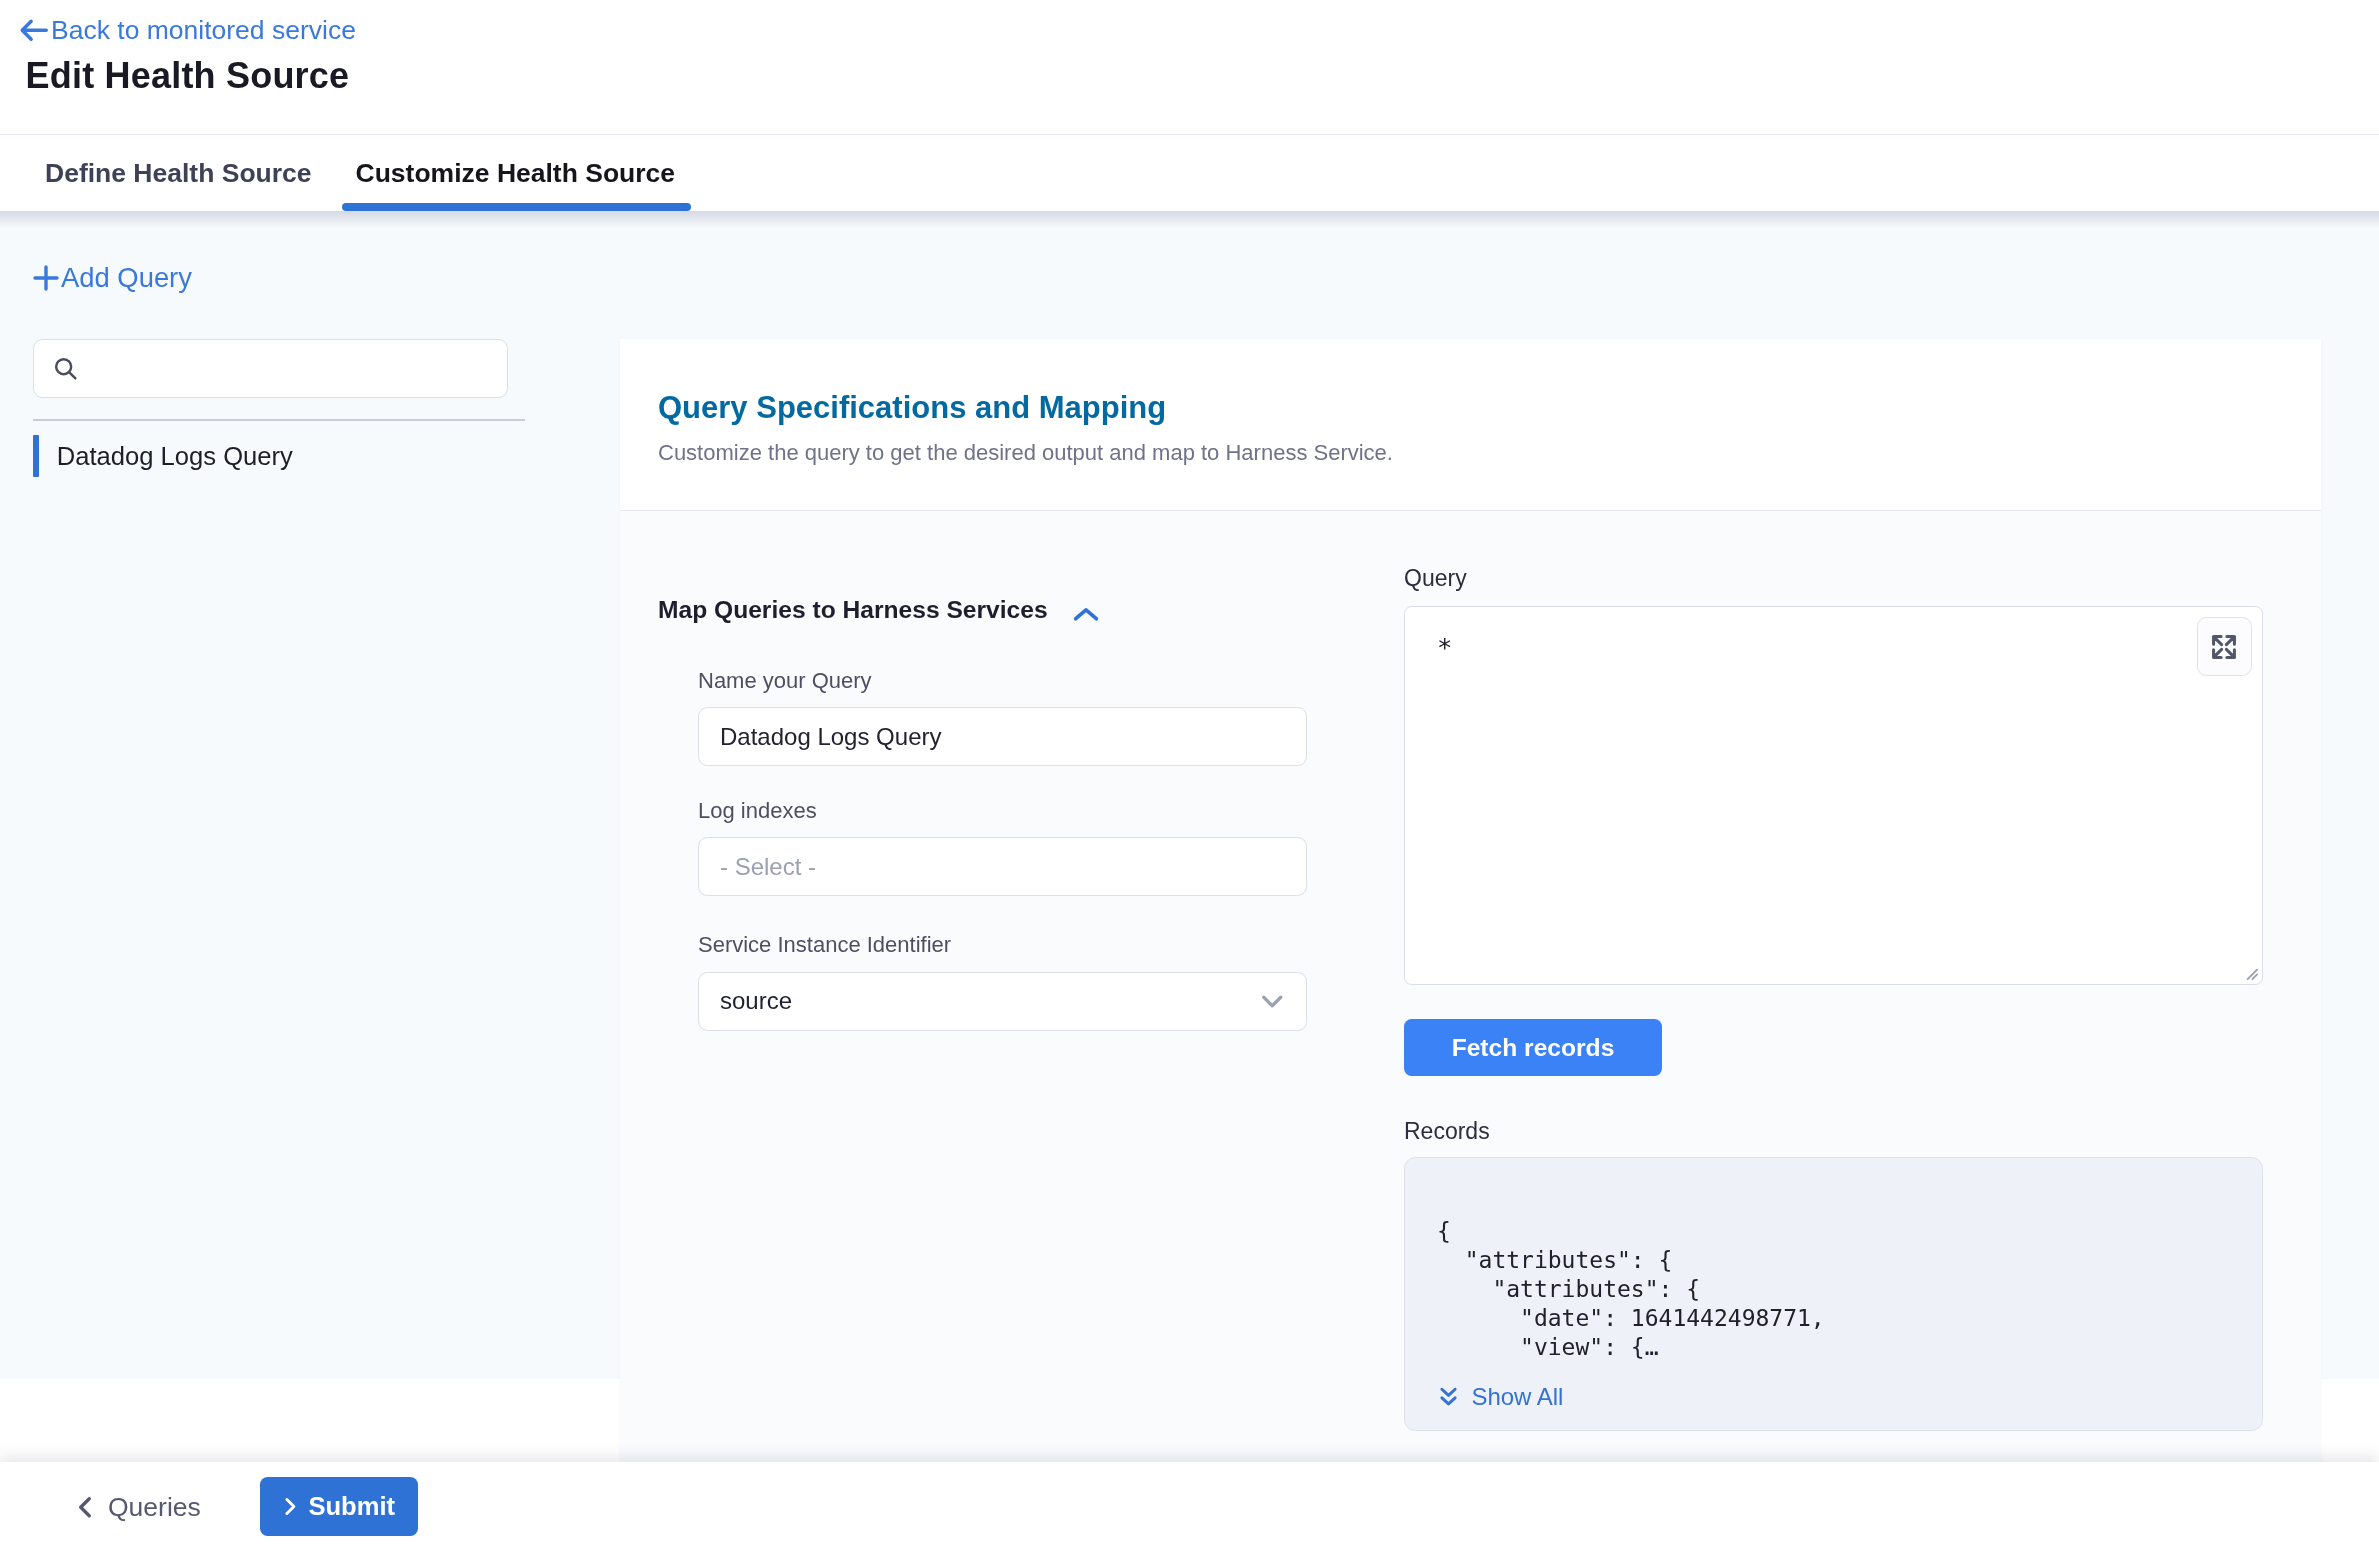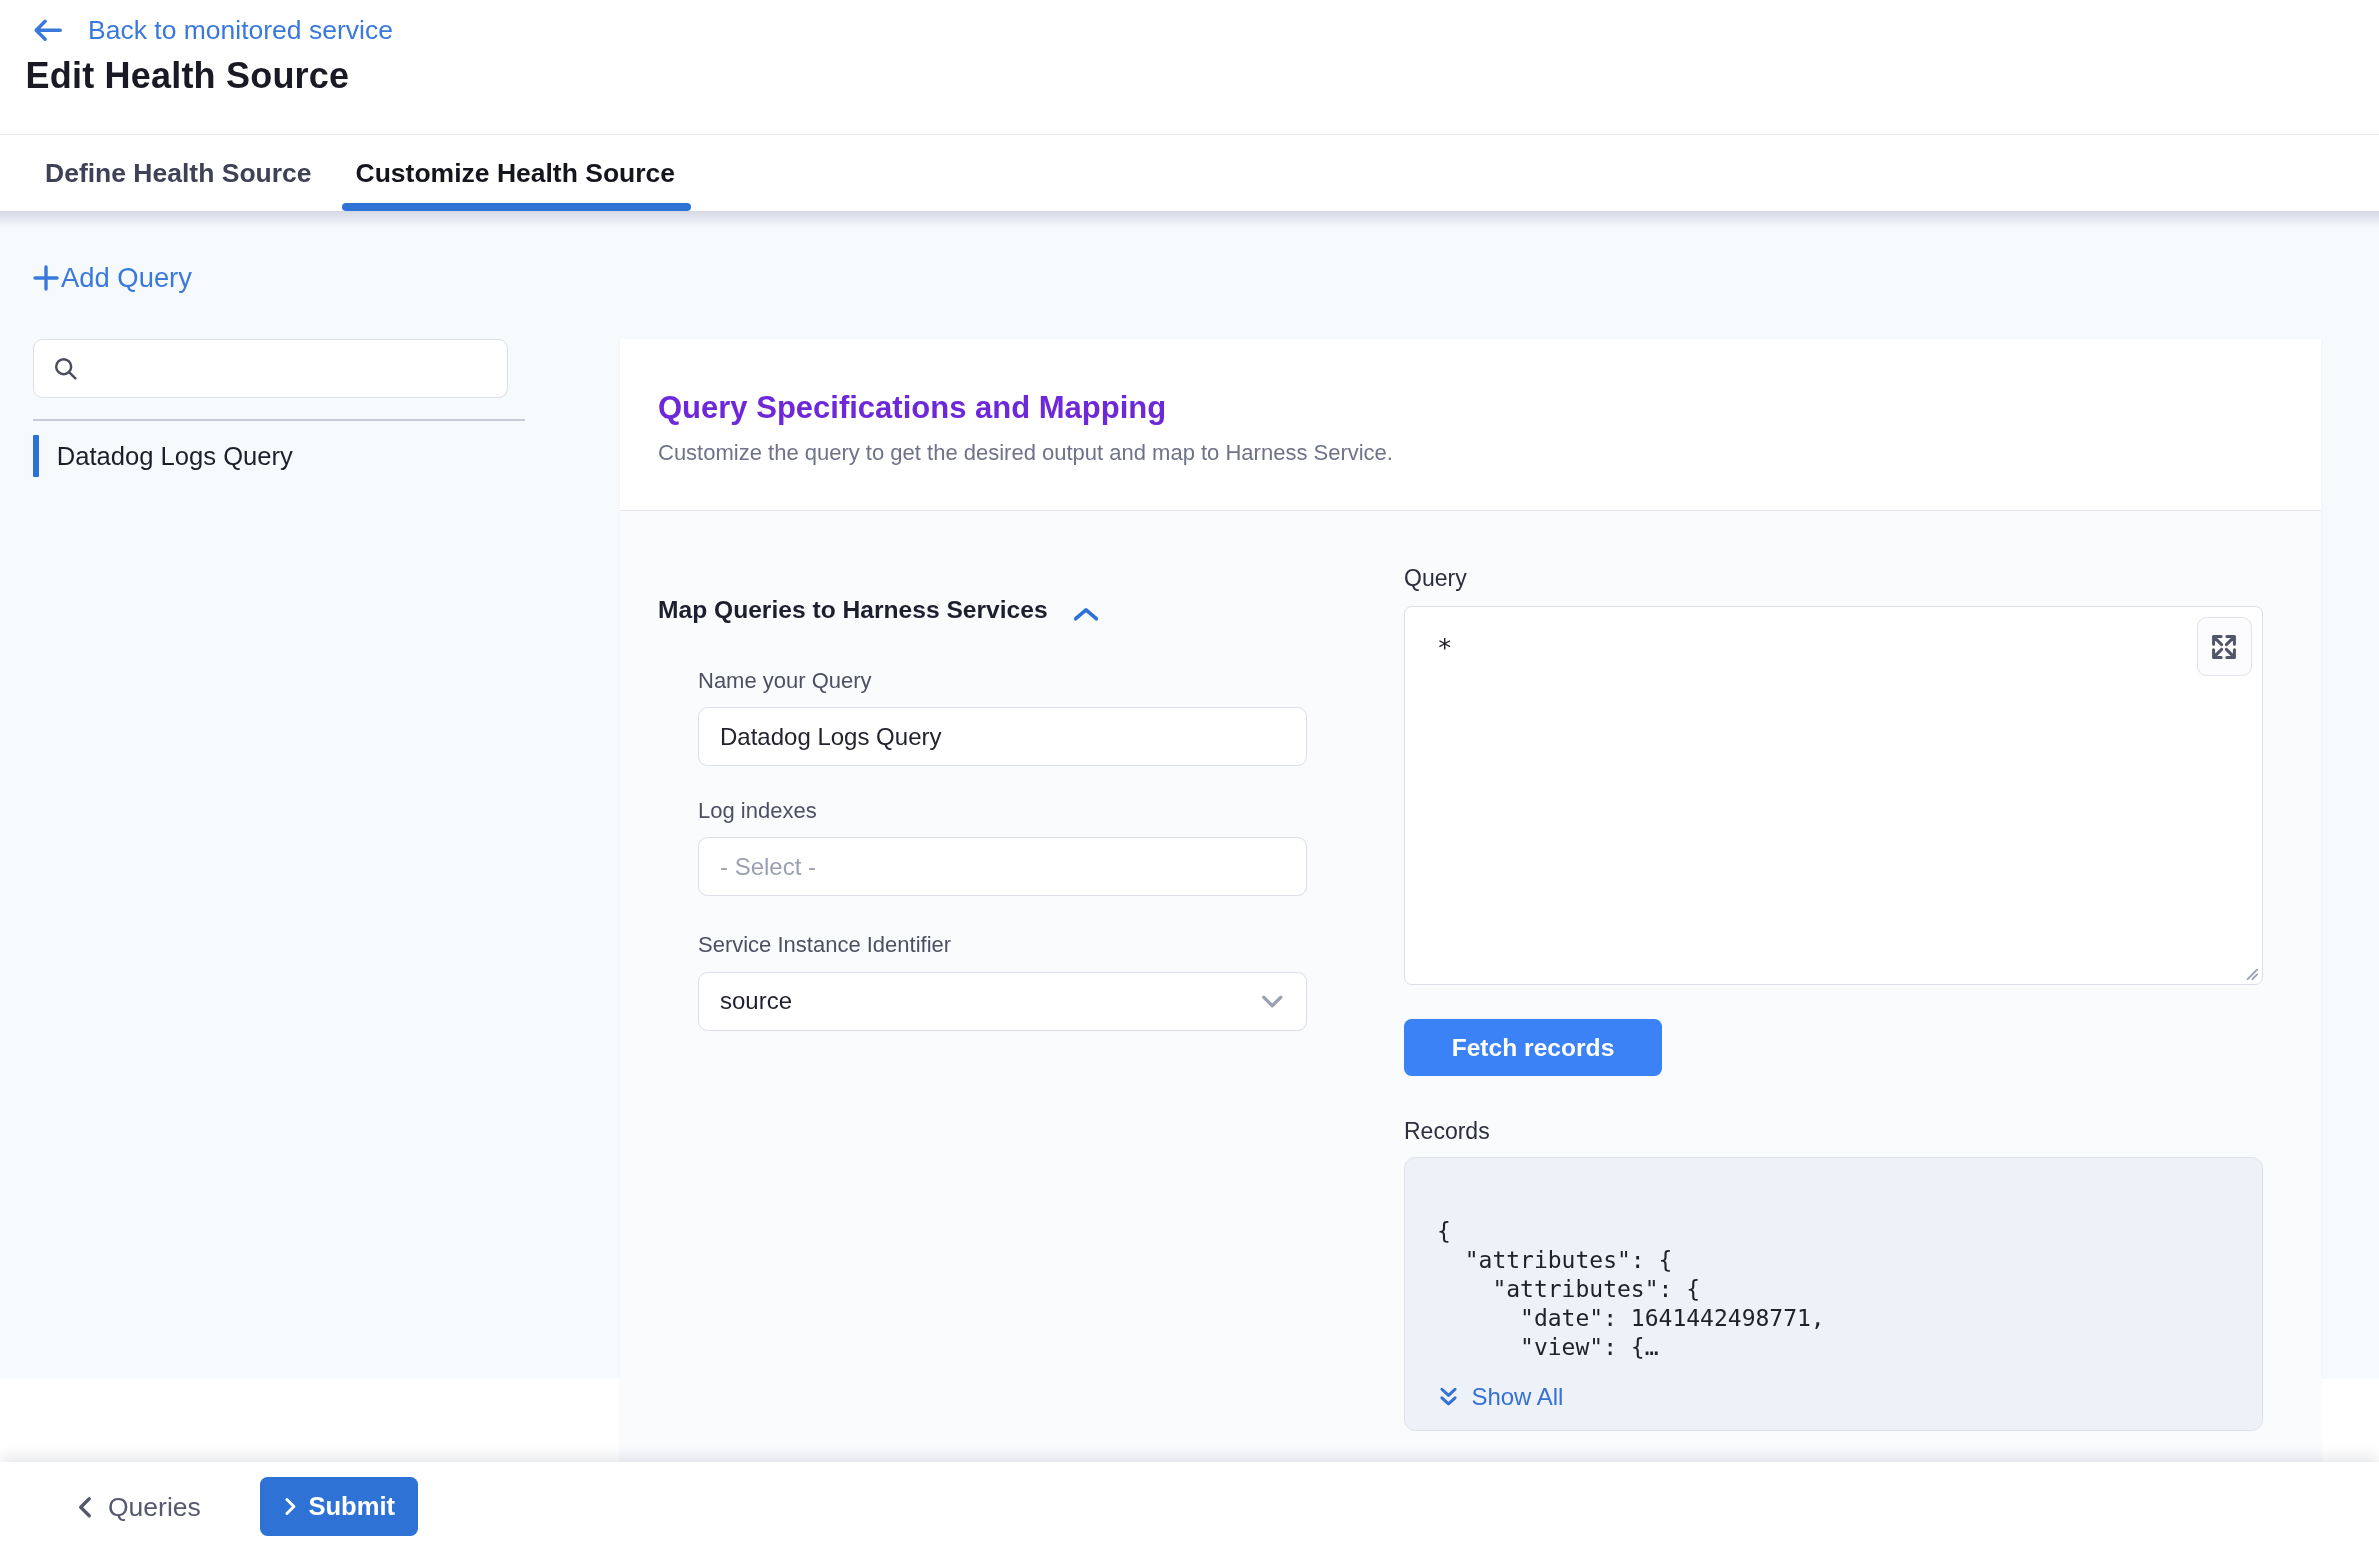--- a/index.html
+++ b/index.html
@@ -8,21 +8,21 @@
     font-family:"Liberation Sans", sans-serif;
     background:#ffffff;
     position:relative;
     overflow:hidden;
     color:#1a1b26;
   }
   svg { display:block; }
 
   
   .header { position:absolute; left:0; top:0; width:2379px; height:135px; background:#fff; border-bottom:0.9px solid #e7e9f0; }
-  .back-link { position:absolute; left:31px; top:15px; display:flex; align-items:center; gap:23px; color:#3a79dc; font-size:26.5px; cursor:pointer; }
+  .back-link { position:absolute; left:17px; top:15px; display:flex; align-items:center; color:#3a79dc; font-size:26.5px; cursor:pointer; }
   .page-title { position:absolute; left:25.6px; top:55px; font-size:36px; font-weight:700; color:#191a24; letter-spacing:0.2px; }
 
   
   .tabbar { position:absolute; left:0; top:135px; width:2379px; height:76px; background:#fff; z-index:5; }
   .tabbar:after { content:""; position:absolute; left:0; top:100%; width:100%; height:17px;
     background:linear-gradient(to bottom, rgba(120,130,160,0.28), rgba(120,130,160,0)); pointer-events:none; }
   .tabs { display:flex; height:100%; align-items:center; padding-left:45px; gap:44px; }
   .tab { position:relative; height:100%; display:flex; align-items:center; font-size:26.5px; color:#3f4156; font-weight:600; cursor:pointer; }
   .tab.active { color:#14151d; font-weight:700; }
   .tab.active .tab-underline { content:""; position:absolute; left:-14px; right:-16px; bottom:0; height:7.6px; border-radius:4.7px; background:#2f72d6; }
@@ -35,21 +35,21 @@
   .search-box { position:absolute; left:33px; top:128px; width:475px; height:59px; background:#fff; border:1.9px solid #dcdee8; border-radius:9.5px; display:flex; align-items:center; padding:0 17px; }
   .search-box input { border:none; outline:none; flex:1; font-size:24px; margin-left:13.2px; font-family:"Liberation Sans",sans-serif; background:transparent; color:#22232e; }
   .side-divider { position:absolute; left:33px; top:208px; width:492px; height:1.9px; background:#c9ccd8; }
   .query-item { position:absolute; left:33px; top:224px; display:flex; align-items:center; cursor:pointer; }
   .query-item .bar { width:5.7px; height:42px; background:#2f72d6; border-radius:0.9px; }
   .query-item .q-label { margin-left:18px; font-size:25.6px; color:#1d1e2a; font-weight:500; }
 
   
   .card { position:absolute; left:620px; top:128px; width:1701px; height:1123px; background:#ffffff; box-shadow:0 0.9px 2.8px rgba(40,50,80,0.05); }
   .card-header { position:absolute; left:0; top:0; width:100%; height:172px; padding:51px 38px 0 38px; border-bottom:1.9px solid #e5e7ee; }
-  .card-title { font-size:31px; font-weight:700; color:#6d28d9; }
+  .card-title { font-size:31px; font-weight:700; color:#0369a1; }
   .card-subtitle { margin-top:14px; font-size:22px; color:#6f7289; }
   .card-body { position:absolute; left:0; top:172px; width:100%; bottom:0; background:#fafbfd; }
 
   .left-col { position:absolute; left:38px; top:85px; width:700px; }
   .section-row { display:flex; align-items:flex-end; gap:24.6px; }
   .section-title { font-size:24.6px; font-weight:700; color:#1e1f2e; }
   .form { margin-left:40px; margin-top:44px; }
   .field-label { font-size:22px; color:#4d4f63; font-weight:500; margin-bottom:13.2px; }
   .text-input, .select-box { width:609px; height:59px; background:#fff; border:1.9px solid #dcdee8; border-radius:9.5px; font-size:24px; color:#22232e; padding:0 21px; display:flex; align-items:center; }
   input.text-input { outline:none; font-family:"Liberation Sans",sans-serif; }

